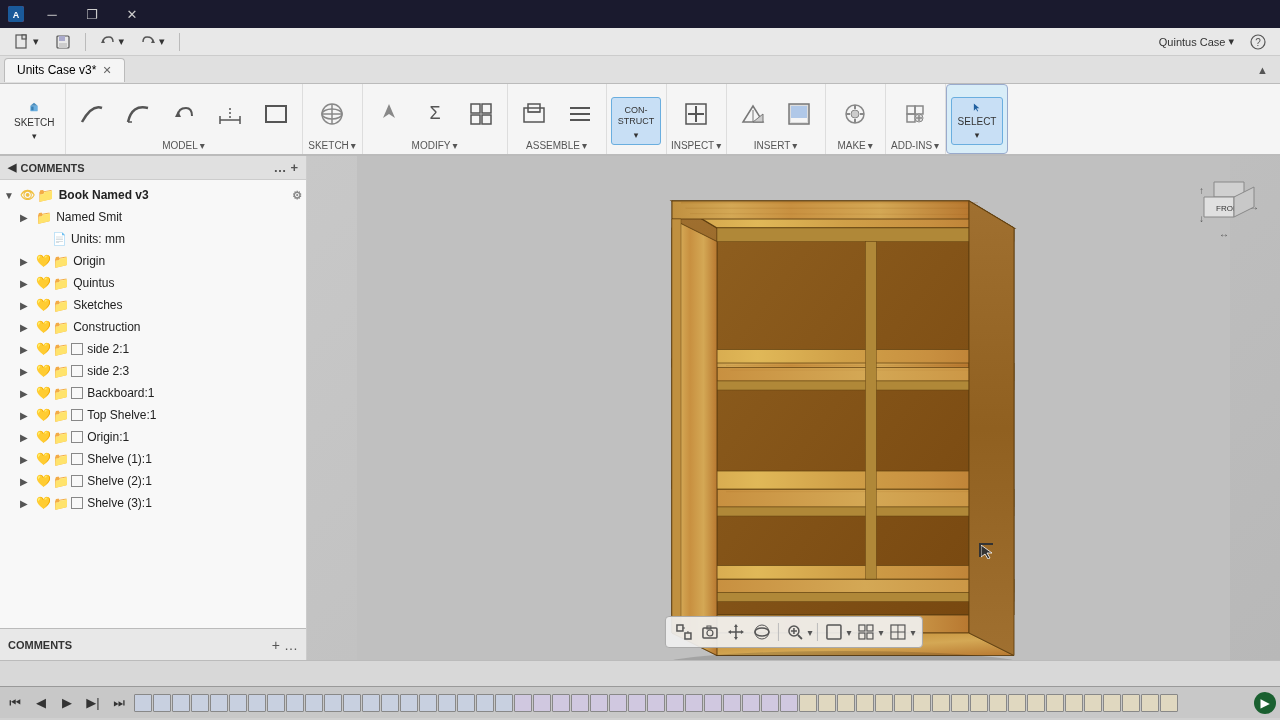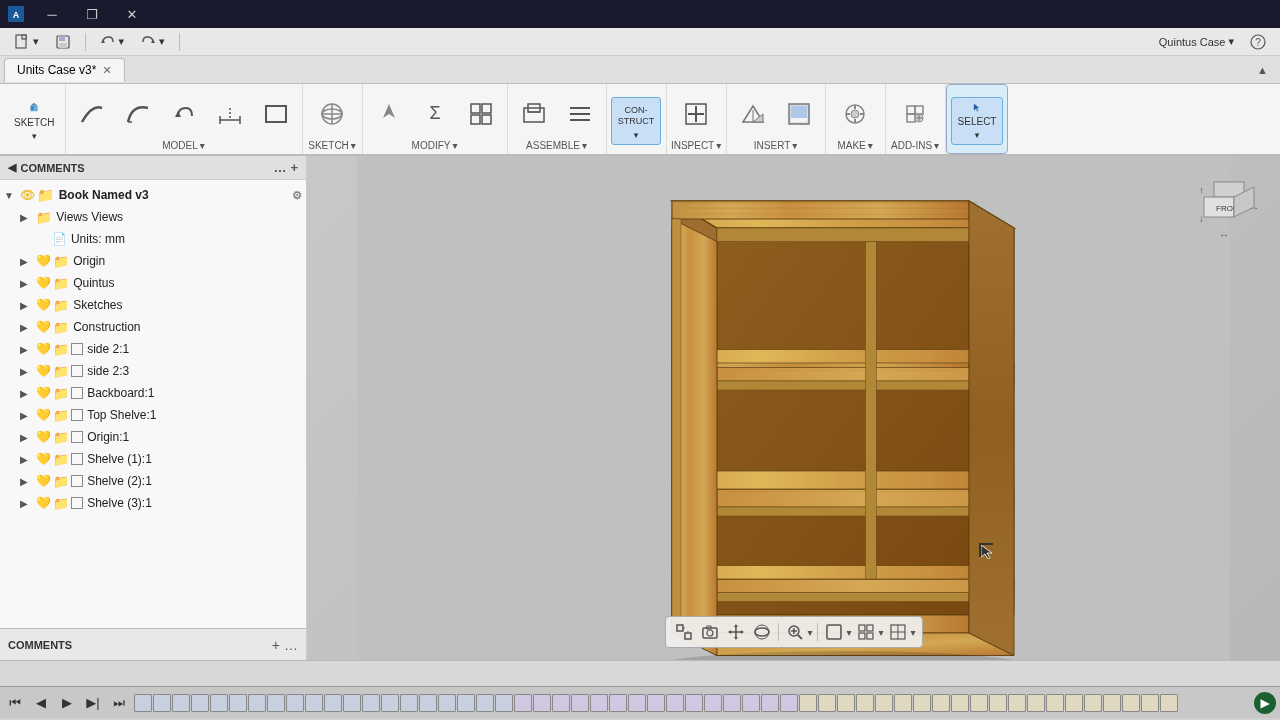--- a/index.html
+++ b/index.html
@@ -585,21 +585,21 @@
         </div>
         <span class="item-label">Book Named v3</span>
         <span style="margin-left:auto;font-size:11px;color:#888;">⚙</span>
       </div>
 
       <div class="tree-item indent-1">
         <span class="expand-arrow">▶</span>
         <div class="item-icons">
           <span style="color:#c8a050;font-size:13px;">📁</span>
         </div>
-        <span class="item-label">Views Views</span>
+        <span class="item-label">Named Smit</span>
       </div>
 
       <div class="tree-item indent-2">
         <span class="expand-arrow"></span>
         <div class="item-icons">
           <span style="font-size:12px;">📄</span>
         </div>
         <span class="item-label">Units: mm</span>
       </div>
 

